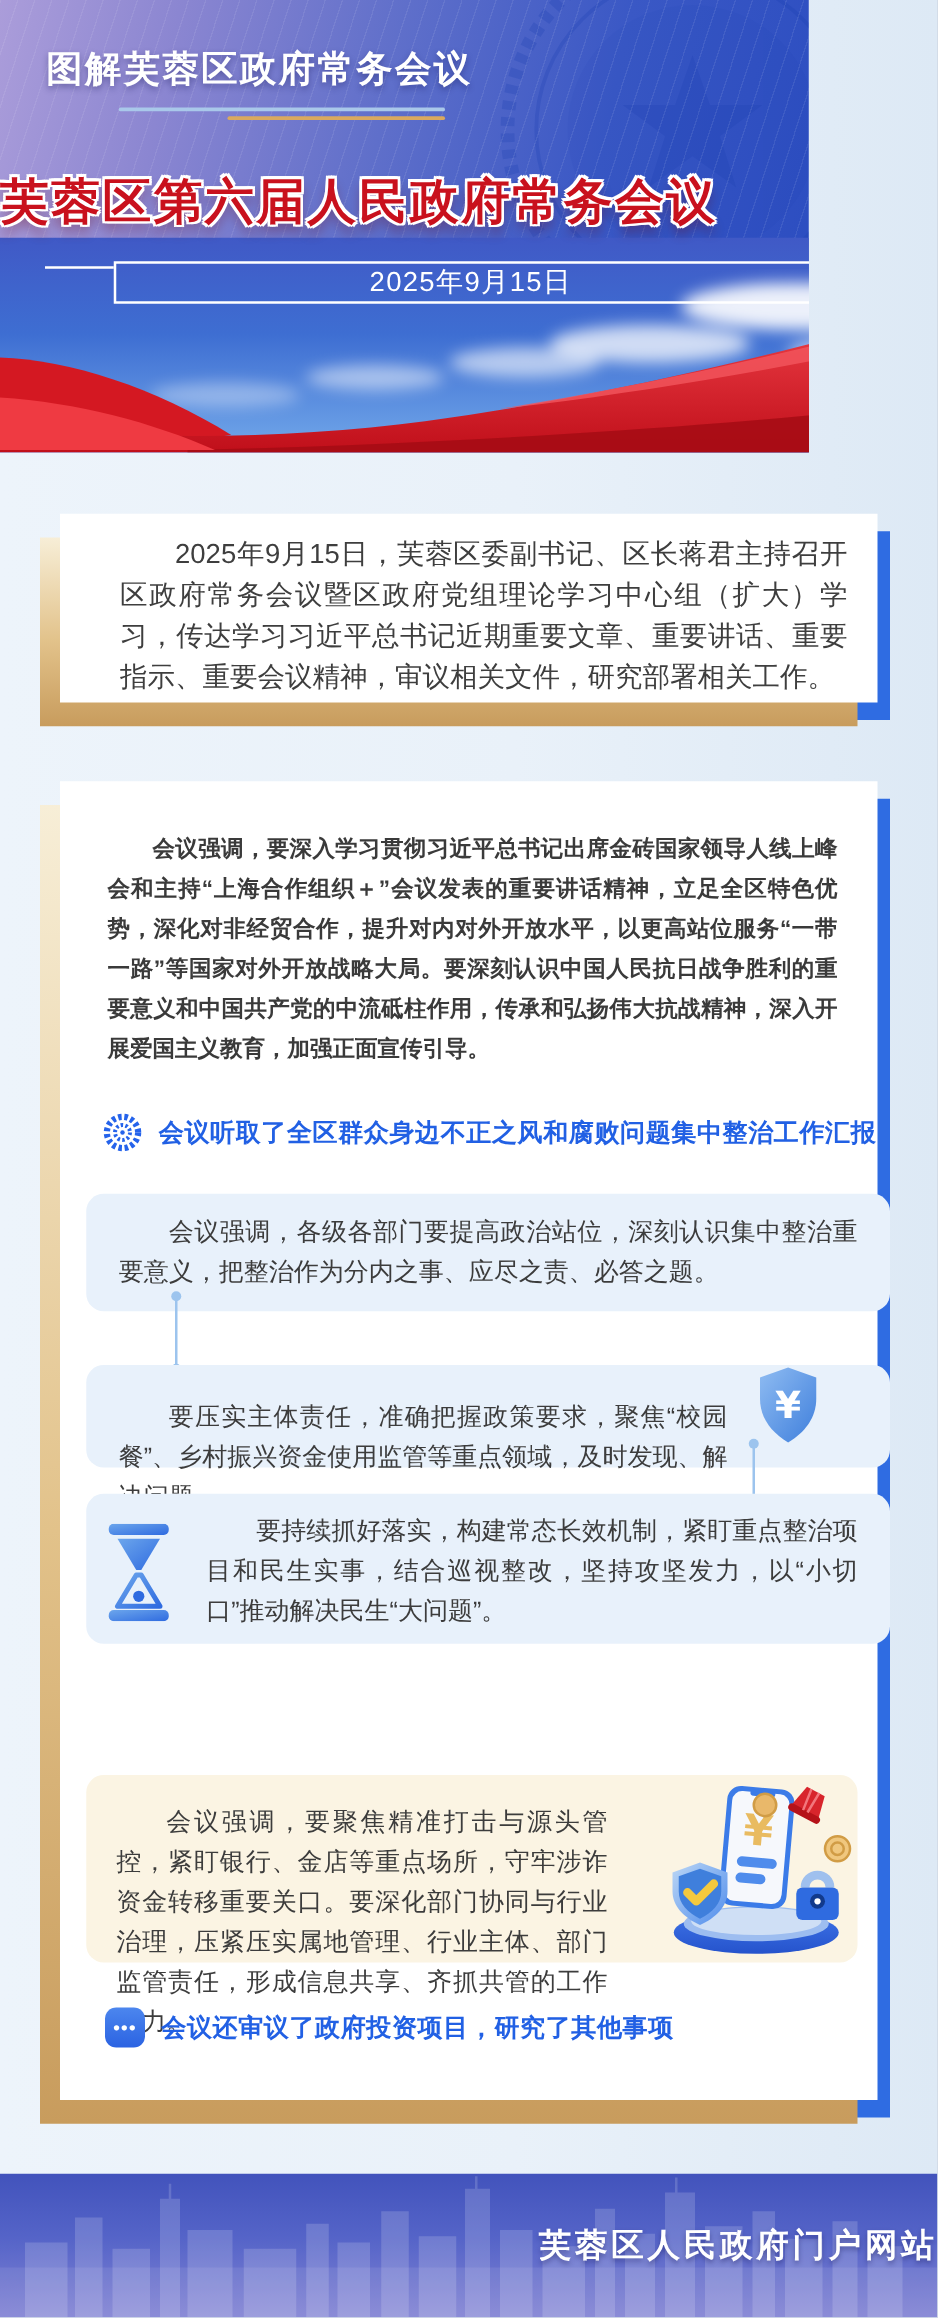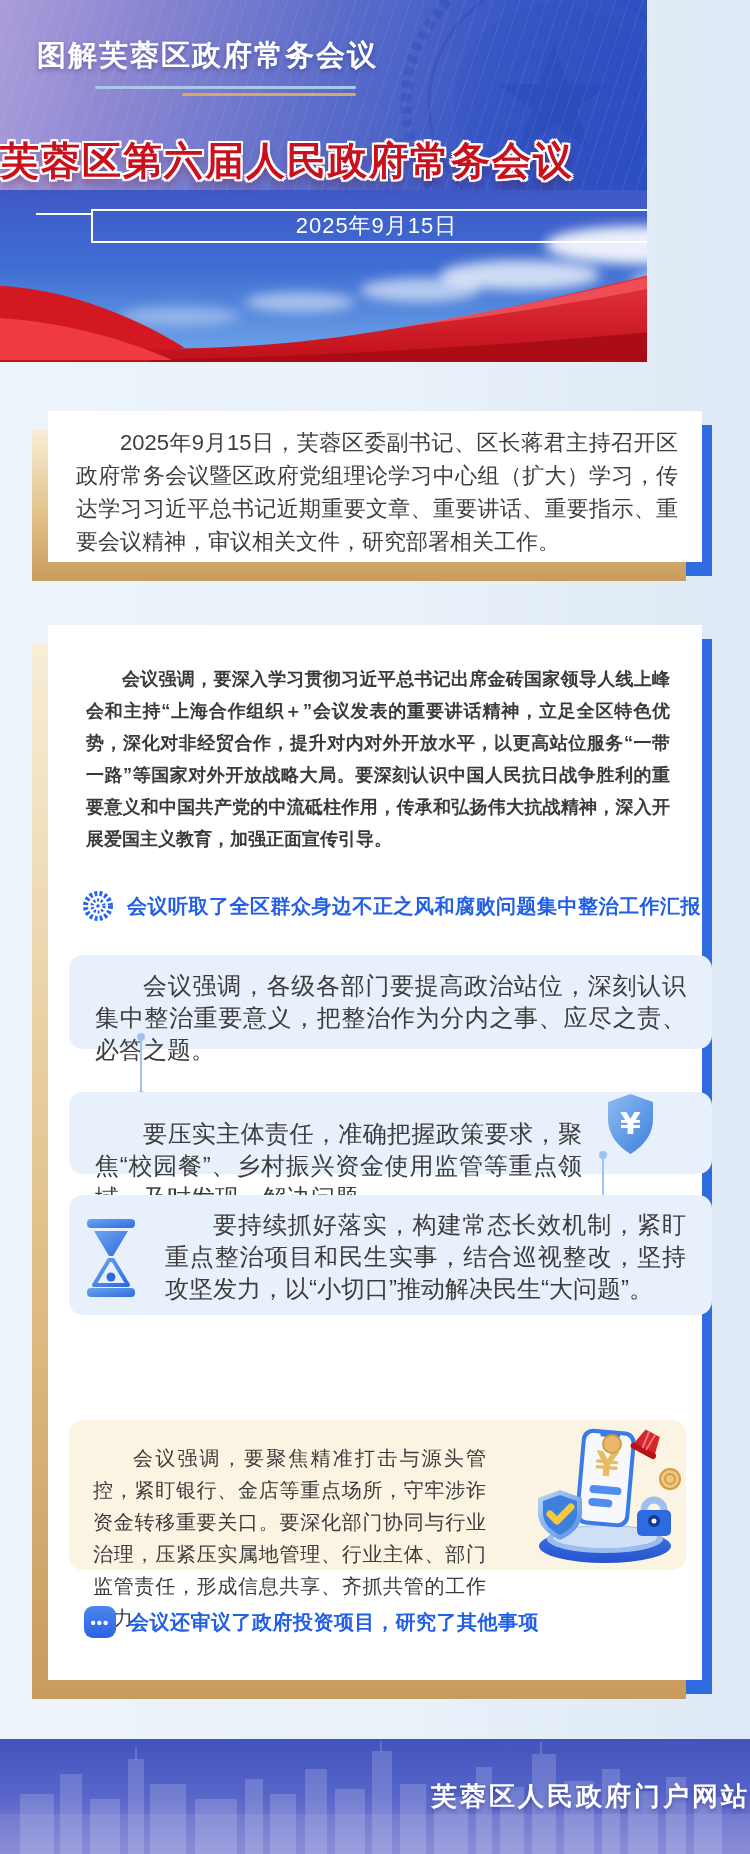--- a/index.html
+++ b/index.html
@@ -31,39 +31,39 @@
   .date-line-r { position:absolute; left:662px; top:213px; width:54px; height:2px; background:#fff; }
 
   
   .card-wrap { position:absolute; }
   .bd-blue { position:absolute; left:10px; top:14px; width:100%; height:100%; background:#2f6ce2; }
   .bd-gold { position:absolute; left:-16px; top:19px; width:100%; height:100%;
              background:linear-gradient(180deg,#f7eed7 0%,#e2c28a 55%,#c89c5d 100%); }
   .card-face { position:absolute; left:0; top:0; width:100%; height:100%; background:#fff; }
 
   .intro-wrap { left:48px; top:411px; width:654px; height:151px; }
-  .intro-text { padding:15px 24px 0 28px; font-size:22px; line-height:33px; color:#3e3e3e;
+  .intro-text { padding:15px 24px 0 48px; font-size:22px; line-height:33px; color:#3e3e3e;
                 text-align:justify; text-indent:2em; }
 
   .main-wrap { left:48px; top:625px; width:654px; height:1055px; }
   .lead { position:absolute; left:38px; top:38px; width:584px; font-size:18px; font-weight:700;
           line-height:32px; color:#3a3a3a; text-align:justify; text-indent:2em; }
 
   .sec-head { position:absolute; display:flex; align-items:center; gap:13px; }
   .sec-head .txt { font-size:20px; font-weight:700; color:#2160e4; letter-spacing:.5px; white-space:nowrap; }
   .head-0 { left:34px; top:265px;justify-content:flex-end; }
   .head-1 { left:38px; top:719px; }
   .head-2 { left:36px; top:981px; }
   .ellipsis-badge { width:32px; height:32px; border-radius:9px;
                     background:linear-gradient(180deg,#4c86ee,#2b63e2);
                     color:#fff; font-size:15px; letter-spacing:1px; font-weight:700;
                     display:flex; align-items:center; justify-content:center; }
 
   .subcard { position:absolute; left:21px; width:643px; background:#e8f1fb; border-radius:14px;
-             font-size:24px; line-height:32px; color:#3c3c3c; text-align:justify; }
+             font-size:20px; line-height:32px; color:#3c3c3c; text-align:justify; }
   .sc-1 { top:330px; height:94px; padding:15px 26px 0 26px; text-indent:2em; }
   .sc-2 { top:467px; height:82px; padding:26px 130px 0 26px; text-indent:2em; }
   .sc-3 { top:570px; height:120px; padding:14px 26px 0 96px; text-indent:2em; }
   .shield-yuan { position:absolute; left:559px; top:468px; width:47px; height:62px; }
   .hourglass { position:absolute; left:37px; top:594px; width:52px; height:78px; }
 
   .vline { position:absolute; width:2px; background:#9cc4ee; }
   .vline::before, .vline::after { content:""; position:absolute; left:-3px; width:8px; height:8px;
                                   border-radius:50%; background:#9cc4ee; }
   .vline::before { top:-4px; } .vline::after { bottom:-4px; }

